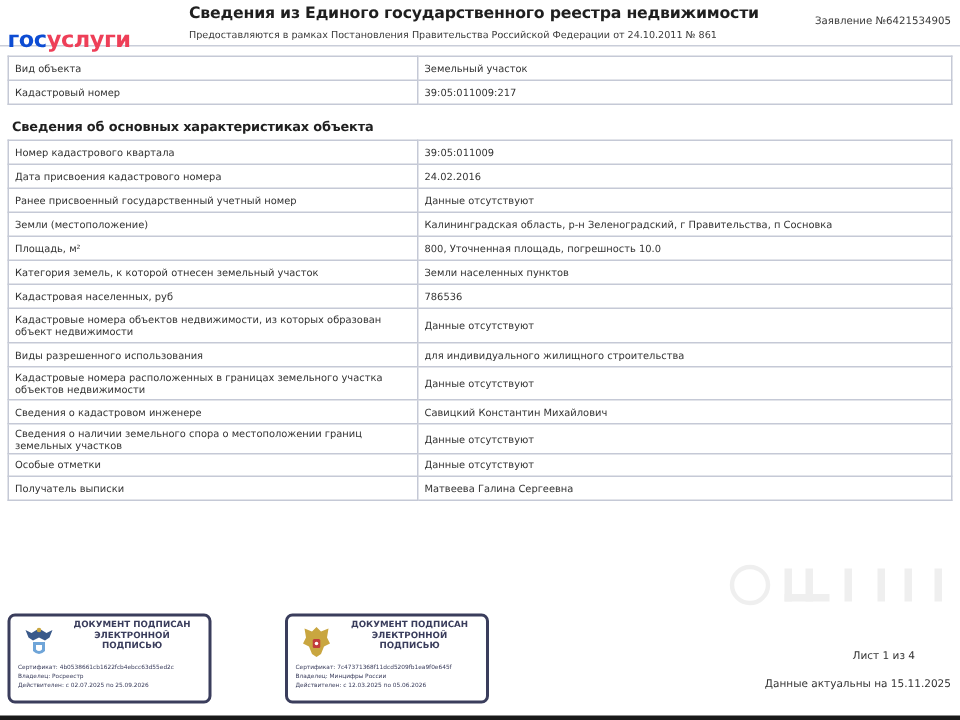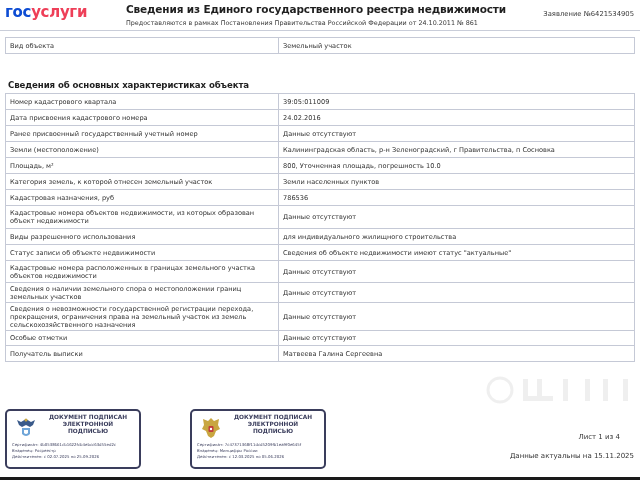--- a/index.html
+++ b/index.html
@@ -1,20 +1,20 @@
 <!DOCTYPE html>
 <html><head>
 <meta charset="utf-8">
 <style>
   * { box-sizing: border-box; margin: 0; padding: 0; }
   html, body { width: 640px; height: 480px; overflow: hidden; background: #ffffff; }
   body { position: relative; font-family: "DejaVu Sans", "Liberation Sans", sans-serif; color: #2b2b2b; }
 
   .header { position: absolute; left: 0; top: 0; width: 640px; height: 31px; border-bottom: 1px solid #c9cdd9; }
-  .logo { position: absolute; left: 5px; top: 3px; font-family: "DejaVu Sans", sans-serif; font-weight: bold; font-size: 15px; letter-spacing: -0.3px; }
+  .logo { position: absolute; left: 5px; top: 17px; font-family: "DejaVu Sans", sans-serif; font-weight: bold; font-size: 15px; letter-spacing: -0.3px; }
   .logo .gos { color: #0d4cd3; }
   .logo .uslugi { color: #ee3f58; }
   .title { position: absolute; left: 126px; top: 3px; font-size: 10.5px; font-weight: bold; color: #1f1f1f; white-space: nowrap; letter-spacing: -0.15px; }
   .subtitle { position: absolute; left: 126px; top: 19px; font-size: 6.4px; color: #3a3a3a; white-space: nowrap; }
   .request { position: absolute; right: 6px; top: 10px; font-size: 6.8px; color: #3a3a3a; white-space: nowrap; }
 
   table { position: absolute; left: 5px; width: 630px; border-collapse: collapse; table-layout: fixed; }
   td { border: 1px solid #c5c9d6; font-size: 6.6px; color: #333; padding: 0 4px; vertical-align: middle; line-height: 8px; }
   td.k { width: 273px; }
   .t1 { top: 37px; border-radius: 11px; }
@@ -23,21 +23,21 @@
 
   .section { position: absolute; left: 8px; top: 80px; font-size: 8.6px; font-weight: bold; color: #1f1f1f; white-space: nowrap; letter-spacing: -0.1px; }
 
   .stamp { position: absolute; top: 409px; width: 106px; height: 60px; border: 2px solid #3a3d5c; border-radius: 5px; background: #fff; }
   .stamp1 { left: 5px; width: 136px; }
   .stamp2 { left: 190px; width: 136px; }
   .stamp .emblem { position: absolute; left: 8px; top: 5px; width: 22px; height: 24px; }
   .stamp .head { position: absolute; left: 34px; right: 4px; top: 3px; text-align: center; font-size: 5.8px; font-weight: bold; color: #3a3d5c; line-height: 7.2px; }
   .stamp .info { position: absolute; left: 5px; right: 3px; top: 31px; font-size: 3.9px; color: #3a3d5c; line-height: 6px; white-space: nowrap; overflow: hidden; }
 
-  .page-num { position: absolute; right: 20px; top: 433px; font-size: 7px; color: #333; white-space: nowrap; }
+  .page-num { position: absolute; right: 30px; top: 433px; font-size: 7px; color: #333; white-space: nowrap; }
   .actual { position: absolute; right: 6px; top: 452px; font-size: 7px; color: #333; white-space: nowrap; }
 
   .watermark { position: absolute; left: 485px; top: 375px; width: 150px; height: 30px; opacity: 0.06; }
 
   .bottom-bar { position: absolute; left: 0; top: 477px; width: 640px; height: 3px; background: #1a1a1a; }
 </style>
 </head>
 <body>
 
 <div class="header">
@@ -45,20 +45,24 @@
   <div class="title">Сведения из Единого государственного реестра недвижимости</div>
   <div class="subtitle">Предоставляются в рамках Постановления Правительства Российской Федерации от 24.10.2011 № 861</div>
   <div class="request">Заявление №6421534905</div>
 </div>
 
 <table class="t1">
   <tbody>
       <tr>
     <td class="k">Вид объекта</td>
     <td>Земельный участок</td>
+  </tr>
+  <tr>
+    <td class="k">Кадастровый номер</td>
+    <td>39:05:011009:217</td>
   </tr>
 </tbody>
   </table>
 
 <div class="section">Сведения об основных характеристиках объекта</div>
 
 <table class="t2">
   <tbody>
       <tr style="height:16px">
         <td class="k">Номер кадастрового квартала</td>
@@ -78,45 +82,41 @@
       </tr>
   <tr style="height:16px">
         <td class="k">Площадь, м²</td>
         <td>800, Уточненная площадь, погрешность 10.0</td>
       </tr>
   <tr style="height:16px">
         <td class="k">Категория земель, к которой отнесен земельный участок</td>
         <td>Земли населенных пунктов</td>
       </tr>
   <tr style="height:16px">
-        <td class="k">Кадастровая назначения, руб</td>
+        <td class="k">Кадастровая населенных, руб</td>
         <td>786536</td>
       </tr>
   <tr style="height:23px">
         <td class="k">Кадастровые номера объектов недвижимости, из которых образован объект недвижимости</td>
         <td>Данные отсутствуют</td>
       </tr>
   <tr style="height:16px">
         <td class="k">Виды разрешенного использования</td>
         <td>для индивидуального жилищного строительства</td>
       </tr>
-  <tr style="height:16px">
-        <td class="k">Статус записи об объекте недвижимости</td>
-        <td>Сведения об объекте недвижимости имеют статус "актуальные"</td>
-      </tr>
   <tr style="height:22px">
         <td class="k">Кадастровые номера расположенных в границах земельного участка объектов недвижимости</td>
         <td>Данные отсутствуют</td>
       </tr>
+  <tr style="height:16px">
+        <td class="k">Сведения о кадастровом инженере</td>
+        <td>Савицкий Константин Михайлович</td>
+      </tr>
   <tr style="height:20px">
         <td class="k">Сведения о наличии земельного спора о местоположении границ земельных участков</td>
-        <td>Данные отсутствуют</td>
-      </tr>
-  <tr style="height:28px">
-        <td class="k">Сведения о невозможности государственной регистрации перехода, прекращения, ограничения права на земельный участок из земель сельскохозяйственного назначения</td>
         <td>Данные отсутствуют</td>
       </tr>
   <tr style="height:15px">
         <td class="k">Особые отметки</td>
         <td>Данные отсутствуют</td>
       </tr>
   <tr style="height:16px">
         <td class="k">Получатель выписки</td>
         <td>Матвеева Галина Сергеевна</td>
       </tr>

